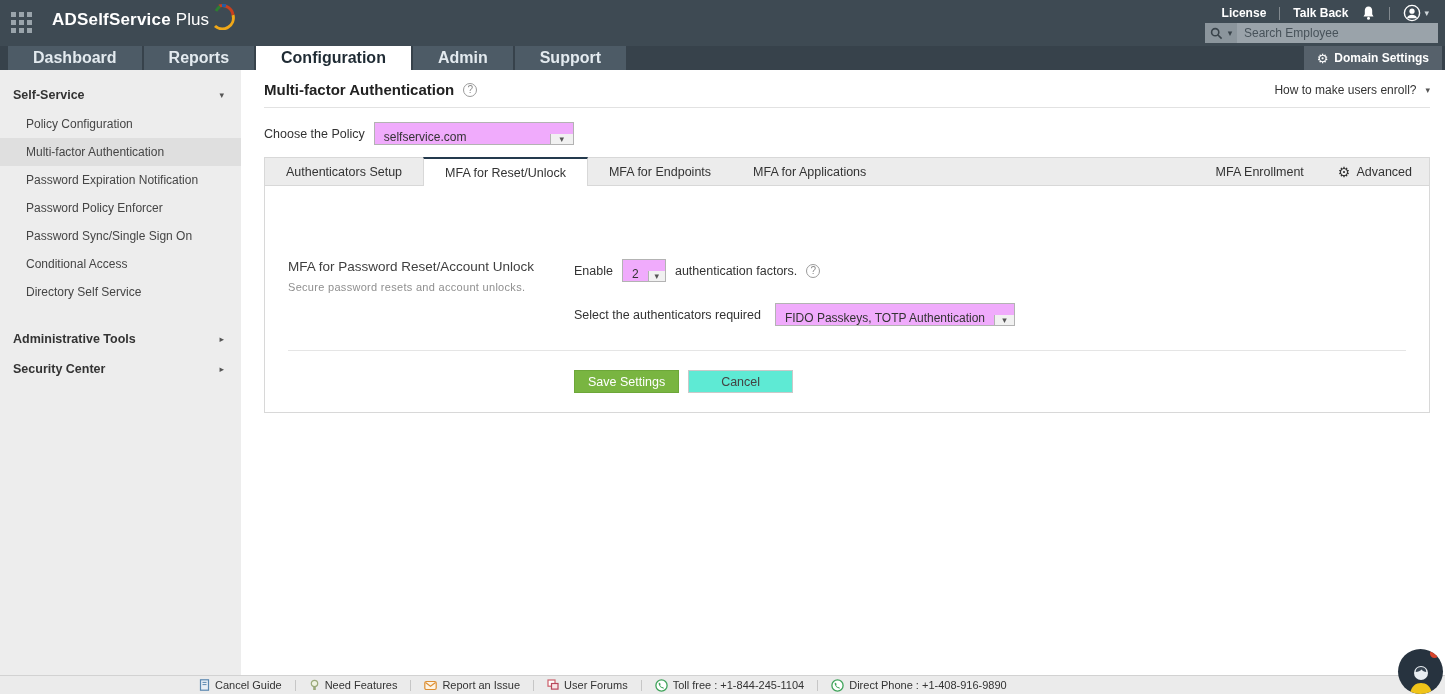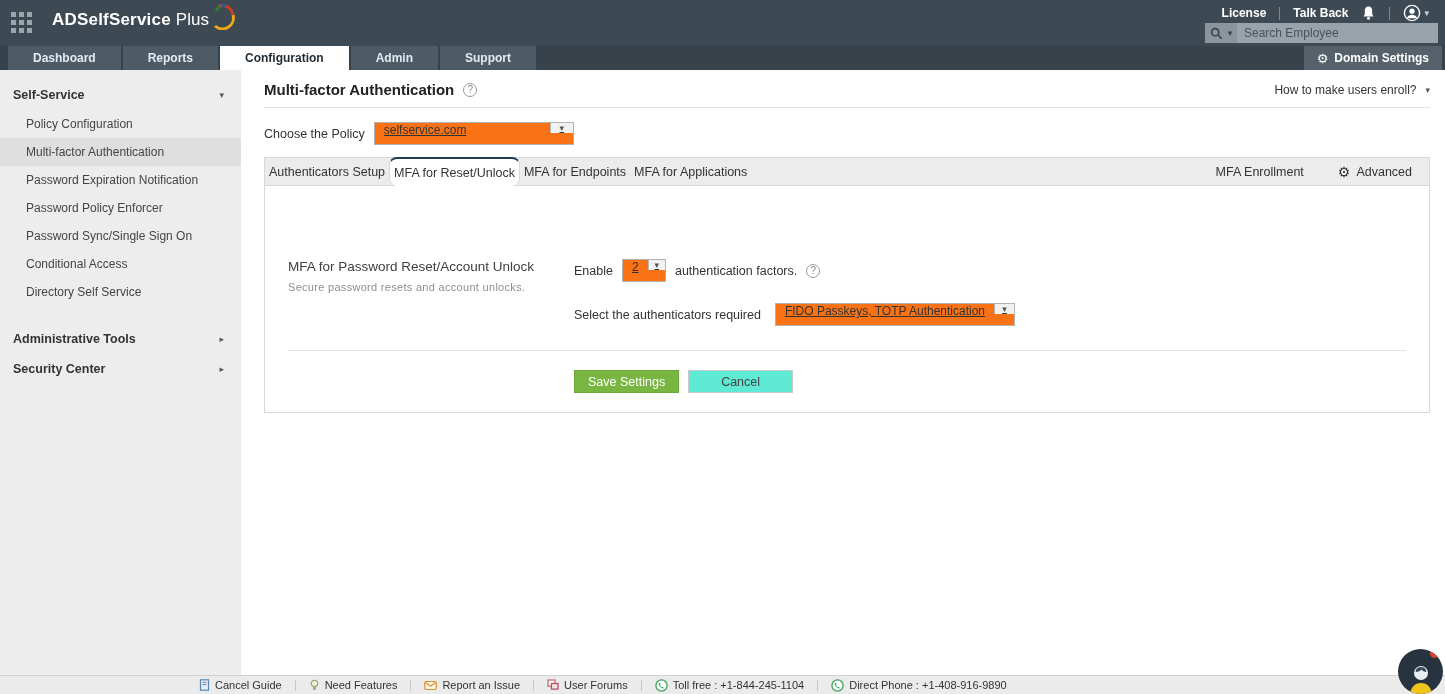--- a/index.html
+++ b/index.html
@@ -20,50 +20,50 @@
   .caret-sm { color:#cfd6da; font-size:9px; margin-left:3px; }
   .avatar-wrap { display:flex; align-items:center; cursor:pointer; }
   .search-box { position:absolute; top:23px; right:7px; width:233px; height:20px; background:#9aa3aa; display:flex; align-items:center; }
   .search-ico-area { width:32px; height:100%; background:#8b959c; display:flex; align-items:center; justify-content:center; gap:2px; }
   .search-box input { flex:1; height:100%; border:0; background:transparent; font-family:inherit; font-size:12px; color:#2f3940; padding:0 7px; outline:none; }
   .search-box input::placeholder { color:#47525a; opacity:1; }
 
   
   .navbar { height:24px; background:#37424b; position:relative; display:flex; }
   .nav-tabs { display:flex; margin-left:8px; }
-  .nav-tab { line-height:24px; padding:0 25px; margin-right:2px; background:#4d5b66; color:#e3eaef; font-size:12px; font-weight:bold; cursor:pointer; white-space:nowrap; }
+  .nav-tab { line-height:24px; padding:0 25px; margin-right:2px; background:#4d5b66; color:#e3eaef; font-size:16px; font-weight:bold; cursor:pointer; white-space:nowrap; }
   .nav-tab.active { background:#fff; color:#1f2b34; }
   .domain-settings { position:absolute; right:3px; top:0; height:24px; background:#56616b; color:#fff; font-size:12px; font-weight:bold; display:flex; align-items:center; gap:6px; padding:0 13px; cursor:pointer; }
   .gear-glyph { font-size:13px; line-height:1; }
 
   
   .content { display:flex; height:605px; }
   .sidebar { width:241px; background:#ededed; flex-shrink:0; padding-top:10px; }
   .group-hdr { display:flex; justify-content:space-between; align-items:center; padding:8px 17px 8px 13px; font-size:12.5px; font-weight:bold; color:#333; cursor:pointer; }
   .group-caret { font-size:9px; color:#555; }
   .side-item { padding:7px 10px 7px 26px; font-size:12px; color:#454545; cursor:pointer; white-space:nowrap; }
   .side-item.selected { background:#dfdfdf; }
 
   .main { flex:1; background:#fff; padding:11px 15px 0 23px; position:relative; }
   .page-hdr { display:flex; justify-content:space-between; align-items:center; }
   .page-title { font-size:15px; font-weight:bold; color:#222; display:flex; align-items:center; gap:9px; }
   .qmark { width:14px; height:14px; border:1px solid #9b9b9b; border-radius:50%; color:#8a8a8a; font-size:10px; font-weight:normal; display:inline-flex; align-items:center; justify-content:center; cursor:pointer; flex-shrink:0; }
   .enroll-link { font-size:12px; color:#333; display:flex; align-items:center; gap:6px; cursor:pointer; }
   .hdr-div { border:none; border-top:1px solid #e2e2e2; margin-top:9px; }
   .policy-row { margin-top:14px; display:flex; align-items:center; gap:9px; font-size:12.5px; color:#333; }
 
-  .select { display:inline-flex; align-items:flex-start; border:1px solid #b3b3b3; background:#f97316; height:23px; cursor:pointer;text-decoration:underline; }
+  .select { display:inline-flex; align-items:flex-end; border:1px solid #b3b3b3; background:#f0abfc; height:23px; cursor:pointer; }
   .select .val { padding:0 9px; font-size:12px; color:#333; display:flex; align-items:center; white-space:nowrap; flex:1; }
   .select .chev { width:23px; border-left:1px solid #b3b3b3; background:#f1f1f1; display:flex; align-items:center; justify-content:center; color:#555; font-size:9px; }
   .policy-select { width:200px; }
   .factor-select { width:44px; }
   .auth-select { width:240px; }
 
   .tabstrip { margin-top:12px; display:flex; align-items:stretch; background:#ececec; border:1px solid #d8d8d8; height:29px; }
-  .tab { display:flex; align-items:center; padding:0 4px; font-size:12.5px; color:#333; cursor:pointer; white-space:nowrap;border-radius:8px; }
+  .tab { display:flex; align-items:center; padding:0 21px; font-size:12.5px; color:#333; cursor:pointer; white-space:nowrap; }
   .tab.active { background:#fff; border-top:2px solid #243a4d; border-left:1px solid #d8d8d8; border-right:1px solid #d8d8d8; margin:-1px 0 -1px 0; position:relative; z-index:2; }
   .strip-right { margin-left:auto; display:flex; align-items:stretch; }
   .strip-link { display:flex; align-items:center; padding:0 17px; font-size:12.5px; color:#333; cursor:pointer; gap:6px; }
 
   .panel { border:1px solid #d8d8d8; border-top:none; background:#fff; padding:29px 0 19px 23px; }
   .panel-row { display:flex;margin-top:44px; }
   .sec-left { width:286px; flex-shrink:0; }
   .sec-title { font-size:13.5px; color:#3f3f3f; }
   .sec-sub { margin-top:7px; font-size:11px; color:#8f8f8f; letter-spacing:.3px; }
   .sec-right { flex:1; }

